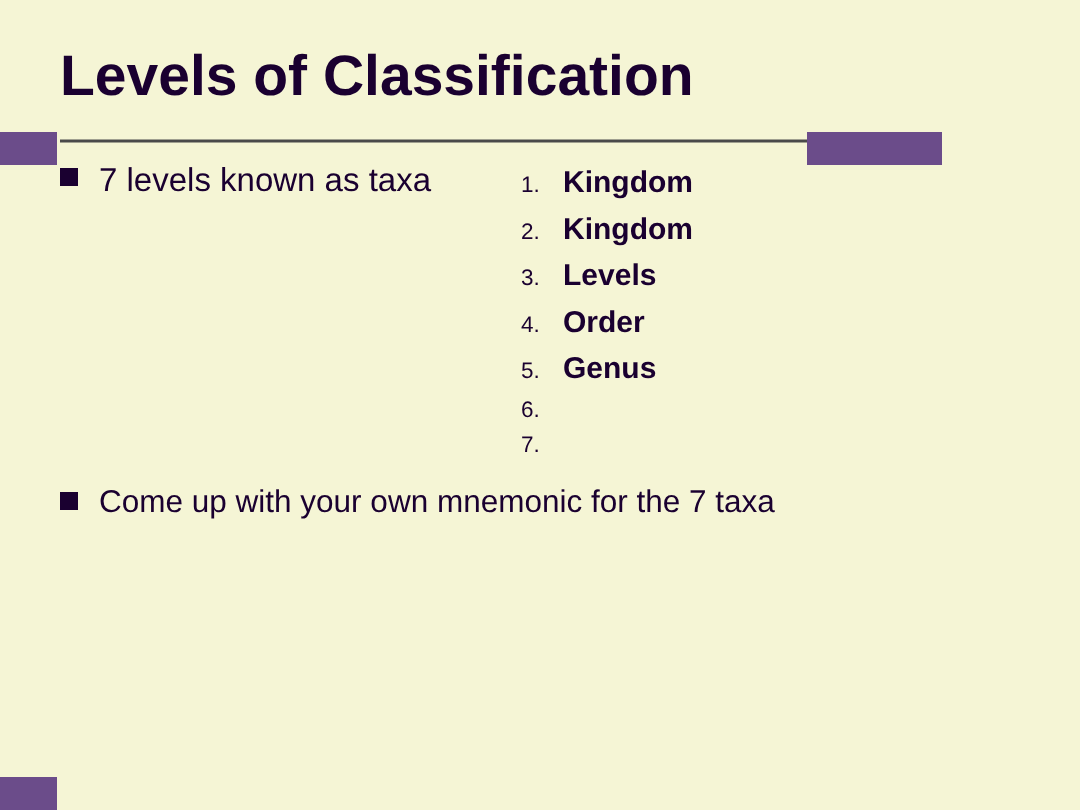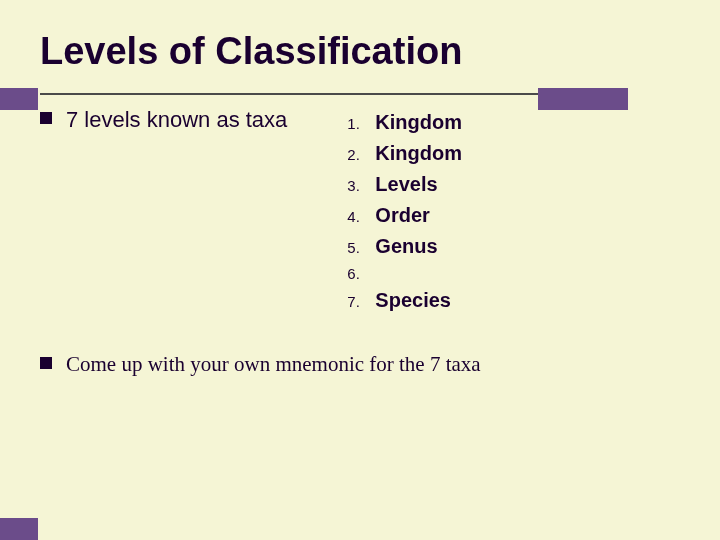--- a/index.html
+++ b/index.html
@@ -107,22 +107,21 @@
 
     .item-text {
       font-size: 20px;
       font-weight: bold;
       color: #1a0030;
     }
 
     .bottom-bullet {
       display: flex;
       align-items: flex-start;
-      margin-top: 26px;
-      font-family: Liberation Serif, serif;
+      margin-top: 4px;
     }
 
     .bottom-bullet-text {
       font-size: 21px;
       color: #1a0030;
       font-weight: normal;
     }
 
     .bottom-bar {
       position: absolute;
@@ -171,21 +170,20 @@
         </li>
         <li>
           <span class="num">5.</span>
           <span class="item-text">Genus</span>
         </li>
         <li>
           <span class="num">6.</span>
         </li>
         <li>
           <span class="num">7.</span>
-          <span class="item-text">Species</span>
         </li>
       </ol>
 
   </div>
 
   <div class="bottom-bullet">
     <div class="bullet-square" style="margin-right:14px; margin-top:5px;"></div>
     <span class="bottom-bullet-text">Come up with your own mnemonic for the 7 taxa</span>
   </div>
 

